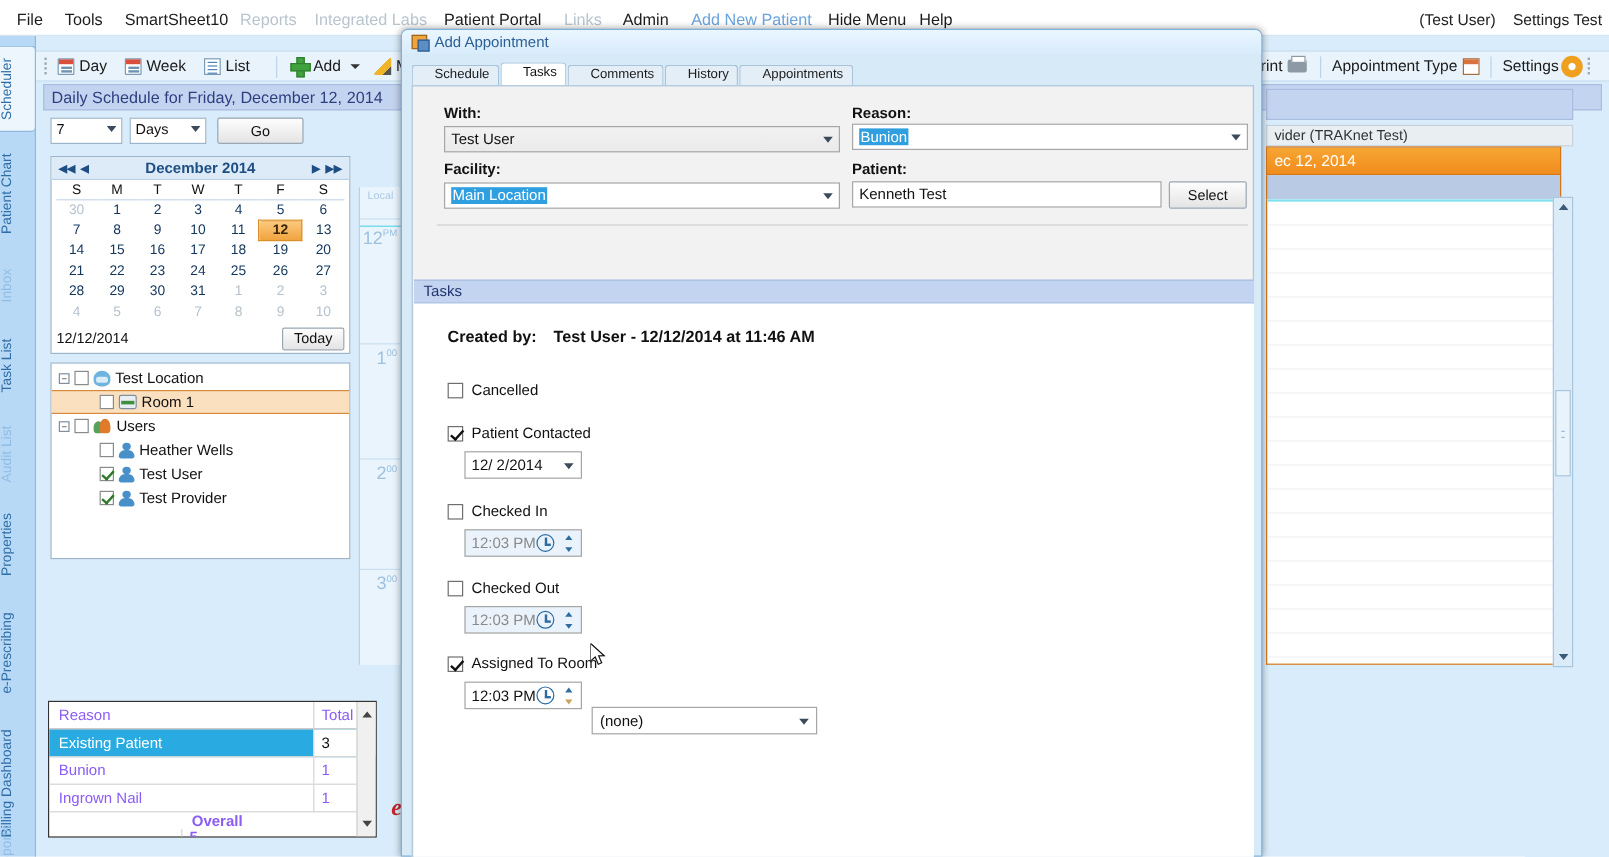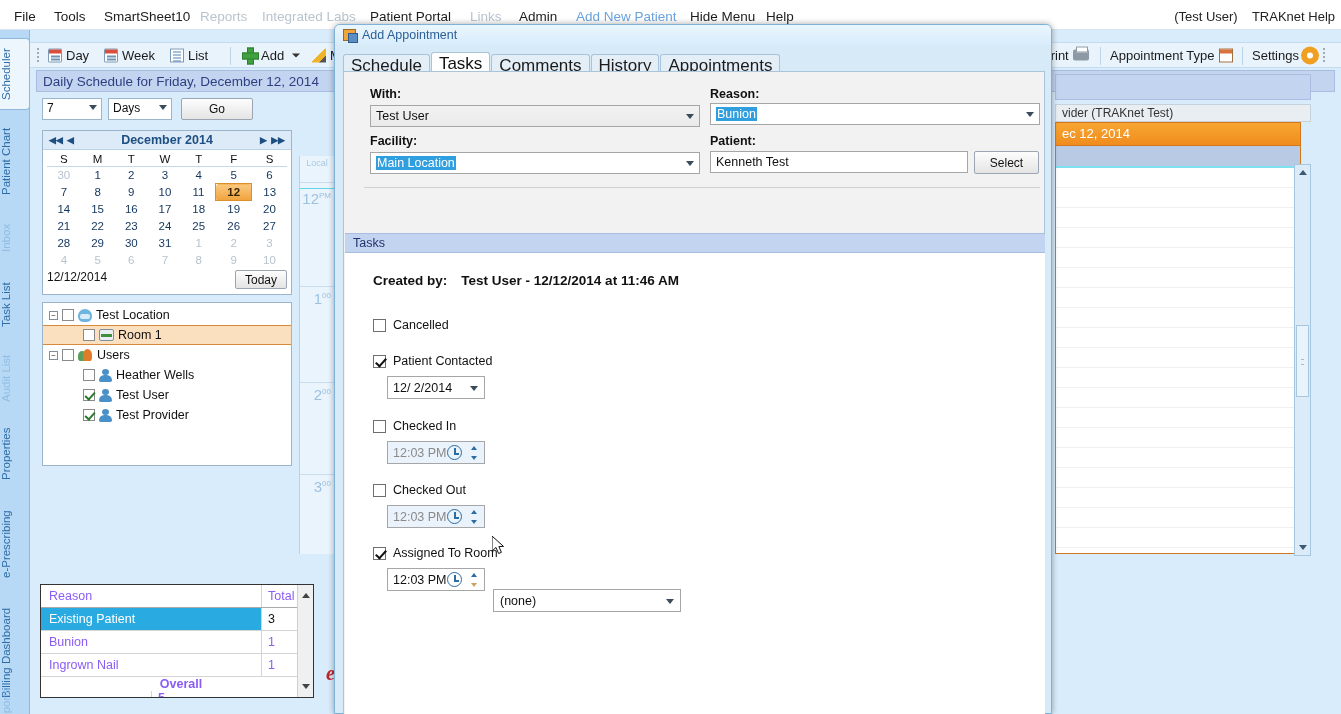--- a/index.html
+++ b/index.html
@@ -167,21 +167,21 @@
   .calgrid td {
     font-size:11.5px; text-align:center; color:#12355c; padding:1px 0; height:17px;
   }
   .calgrid td.out { color:#b6c2cd; }
   .calgrid td.sel {
     background: linear-gradient(#fbc97f,#f0a33c);
     border:1px solid #d98f2a; border-radius:3px; color:#3a2607; font-weight:bold;
   }
   .calfoot {
     position:absolute; left:0; bottom:0; width:100%; height:24px;
-    display:flex; justify-content:space-between; padding:0 4px;
+    display:flex; align-items:center; justify-content:space-between; padding:0 4px;
     font-size:12px; color:#111;
   }
 
   .treebox {
     position:absolute; left:12px; top:272px; width:250px; height:164px;
     background:#fff; border:1px solid #9cb5cb; padding:2px 0;
   }
   .trow {
     height:20px; display:flex; align-items:center; gap:4px; padding-left:6px; font-size:12.5px; color:#111;
   }
@@ -306,21 +306,21 @@
     width:13px;height:12px;flex:none;position:relative;
     background:#f2a33a; border:1px solid #9a6a22;
   }
   .ic-app:after{content:"";position:absolute;left:4px;top:3px;width:8px;height:8px;background:#5b8ec4;border:1px solid #2f5a8f;}
 
   .dlg-tabs {
     position:absolute; left:8px; top:27px; height:19px;
     display:flex; align-items:flex-end; gap:1px;
   }
   .dtab {
-    height:17px; padding:1px 7px 0 7px; font-size:17px; color:#1b1b1b;
+    height:17px; padding:1px 7px 0 18px; font-size:11px; color:#1b1b1b;
     background:#e4eef7; border:1px solid #a9c3da; border-bottom:none;
     border-radius:3px 3px 0 0;
   }
   .dtab.active { background:#fff; height:19px; color:#111; }
 
   .dlg-body {
     position:absolute; left:8px; top:46px; width:702px; height:646px;
     background:#f2f2f2; border:1px solid #aac4da;
   }
   .fld-label { position:absolute; font-size:12.5px; font-weight:bold; color:#111; }
@@ -415,21 +415,21 @@
     <span class="mi dim" style="left:262px">Integrated Labs</span>
     <span class="mi" style="left:370px">Patient Portal</span>
     <span class="mi dim" style="left:470px">Links</span>
     <span class="mi" style="left:519px">Admin</span>
     <span class="mi blue" style="left:576px">Add New Patient</span>
     <span class="mi" style="left:690px">Hide Menu</span>
     <span class="mi" style="left:766px">Help</span>
     <span class="right">
       <span>(Test  User)</span>
       &nbsp;&nbsp;
-      <span>TRAKnet Help</span>
+      <span>Settings Test</span>
     </span>
   </div>
 
   <div class="vtabs">
     <div class="vtab sel" style="top:8px;   height:72px;">Scheduler</div>
     <div class="vtab" style="top:88px;  height:86px;">Patient Chart</div>
     <div class="vtab dimtab" style="top:182px; height:52px;">Inbox</div>
     <div class="vtab" style="top:242px; height:66px;">Task List</div>
     <div class="vtab dimtab" style="top:316px; height:64px;">Audit List</div>
     <div class="vtab" style="top:388px; height:72px;">Properties</div>

